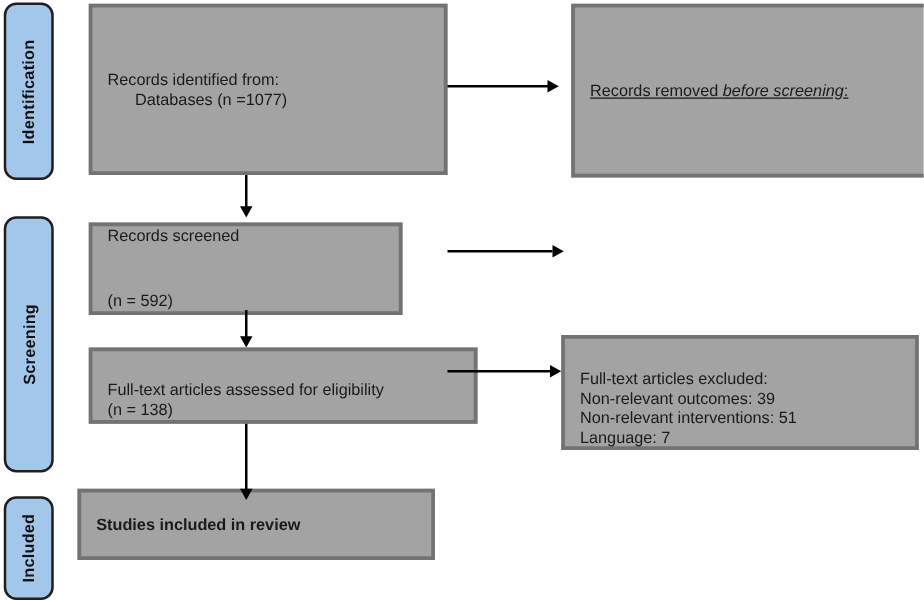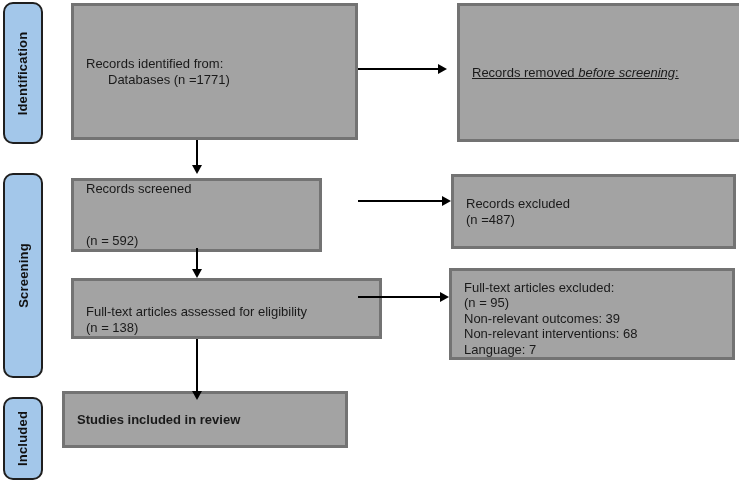--- a/index.html
+++ b/index.html
@@ -90,47 +90,42 @@
   </div>
   <div class="stage stage-screening">
     <span>Screening</span>
   </div>
   <div class="stage stage-included">
     <span>Included</span>
   </div>
 
   <div class="fbox box-identified">
     <div>Records identified from:</div>
-    <div class="indent">Databases (n =1771)</div>
+    <div class="indent">Databases (n =1077)</div>
   </div>
 
   <div class="fbox box-removed">
     <div><span>Records removed </span><span class="em">before screening</span><span>:</span></div>
   </div>
 
   <div class="fbox box-screened">
     <div>Records screened</div>
     <div>(n = 592)</div>
   </div>
 
-  <div class="fbox box-excluded">
-    <div>Records excluded</div>
-    <div>(n =487)</div>
-  </div>
 
   <div class="fbox box-assessed">
     <div>Full-text articles assessed for eligibility</div>
     <div>(n = 138)</div>
   </div>
 
   <div class="fbox box-fulltext-excluded">
     <div>Full-text articles excluded:</div>
-    <div>(n = 95)</div>
     <div>Non-relevant outcomes: 39</div>
-    <div>Non-relevant interventions: 68</div>
+    <div>Non-relevant interventions: 51</div>
     <div>Language: 7</div>
   </div>
 
   <div class="fbox box-included-studies">
     <div>Studies included in review</div>
   </div>
 
   <div>
     <div class="vline" style="left:196px; top:140px; height:27px;"></div>
     <div class="head-down" style="left:192px; top:165px;"></div>

